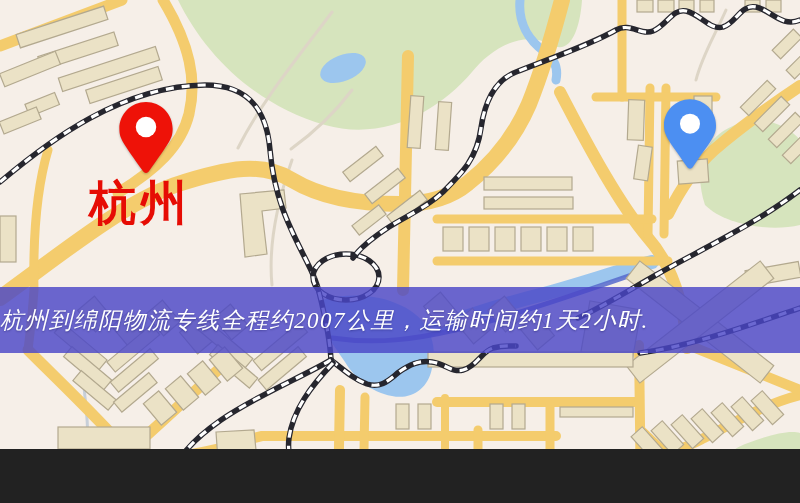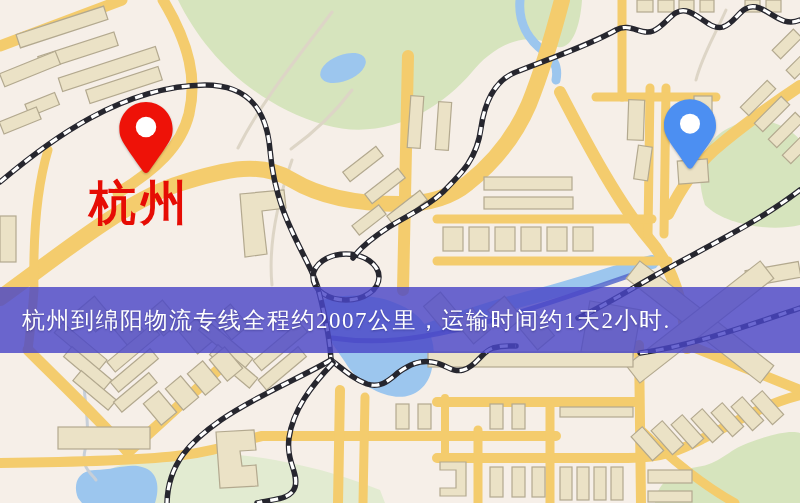--- a/index.html
+++ b/index.html
@@ -1,17 +1,17 @@
 <!DOCTYPE html>
 <html style="--map-bg: #f6efe8; --banner-bg: rgba(74,71,199,0.82); --banner-text: #ffffff; --origin-text: #e60c04; --destination-text: #2a2ed2; --origin-pin: #ee1208; --destination-pin: #4c8ff2; --road: #f4cc6d; --building: #ebe2c6; --building-outline: #b3a98f; --park: #d6e4bd; --park-pale: #e2ebd1; --water: #9cc6ee; --water-deep: #5568cc; --railway-dark: #26262e; --railway-light: #ffffff; --path: #ddd5c6;"><head>
 <meta charset="utf-8">
 <style>
   html,body{margin:0;padding:0;background:#222;}
   .stage{
-    position:relative;width:800px;height:503px;overflow:hidden;
+    position:relative;width:800px;height:449px;overflow:hidden;
     background:var(--map-bg,#f6efe8);
     font-family:"Liberation Sans",sans-serif;
   }
   .map-svg{position:absolute;inset:0;display:block;}
 
   
   .park{fill:var(--park,#d6e4bd);stroke:none;}
   .park-pale{fill:var(--park-pale,#e2ebd1);stroke:none;}
   .water-fill{fill:var(--water,#9cc6ee);stroke:none;}
   .water-line{fill:none;stroke:var(--water,#9cc6ee);stroke-linecap:round;}
@@ -39,23 +39,24 @@
 
   
   .banner{
     position:absolute;left:0;top:287px;width:100%;height:66px;
     background:var(--banner-bg,rgba(74,71,199,0.82));
     display:flex;align-items:center;
   }
   .banner span{
     color:var(--banner-text,#fff);
     font-family:"Liberation Serif",serif;
-    font-size:23px;letter-spacing:1.5px;padding-left:22px;
+    font-size:23px;letter-spacing:1.5px;
     text-shadow:0 1px 2px rgba(10,10,70,.35);
     white-space:nowrap;
+    font-style:italic;
   }
 </style>
 </head>
 <body>
 
 <div class="stage">
 
   <svg class="map-svg" viewBox="0 0 800 503" aria-hidden="true">
 
     <g>

